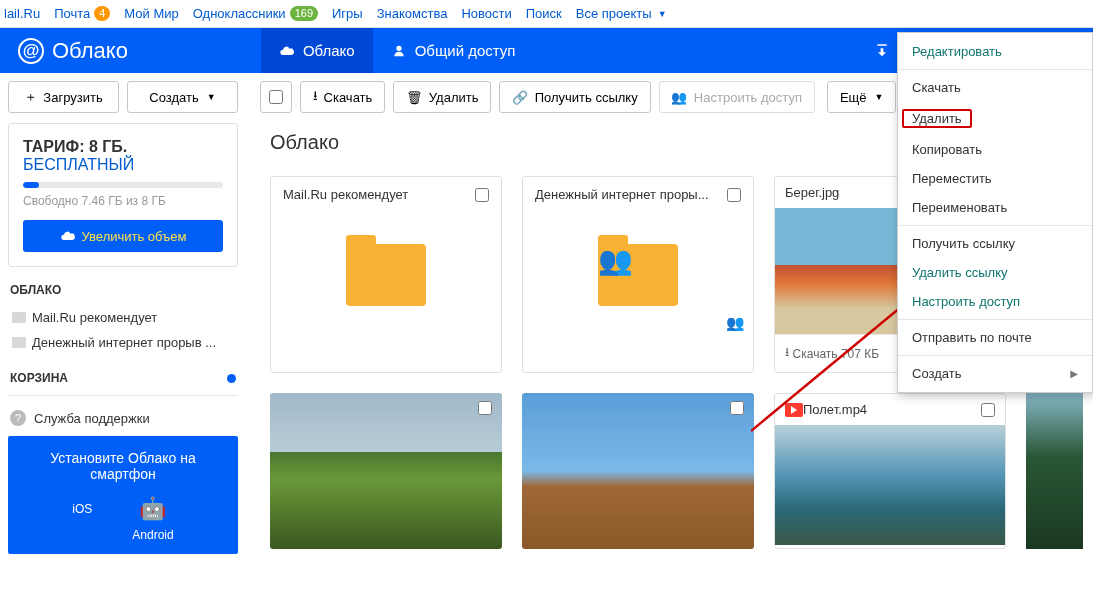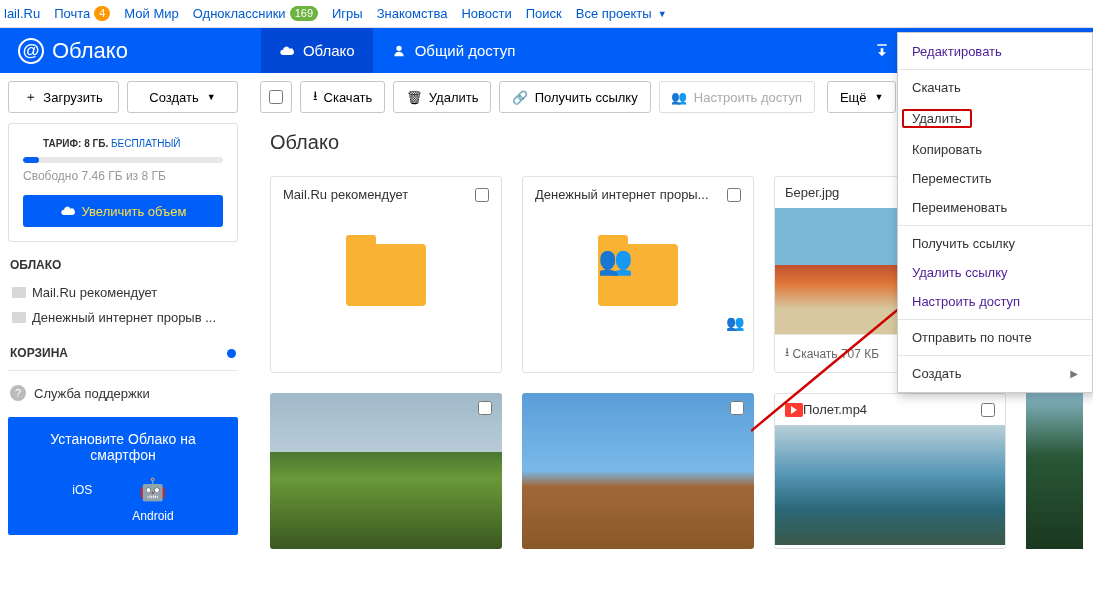--- a/index.html
+++ b/index.html
@@ -24,21 +24,21 @@
 .help-circ { width: 22px; height: 22px; background: #fff; color: #005ff9; border-radius: 50%; display: inline-flex; align-items: center; justify-content: center; font-weight: bold; font-size: 14px; }
 
 
 .page { display: flex; }
 .sidebar { width: 246px; flex-shrink: 0; padding: 8px; }
 .btn { background: #fff; border: 1px solid #c7c7c7; border-radius: 3px; padding: 6px 12px; font-size: 13px; cursor: pointer; display: inline-flex; align-items: center; gap: 6px; height: 32px; }
 .btn-row { display: flex; gap: 8px; margin-bottom: 10px; }
 .btn-row .btn { flex: 1; justify-content: center; }
 
 .card { border: 1px solid #e0e0e0; border-radius: 3px; padding: 14px; margin-bottom: 10px; }
-.tariff-line { font-size: 10px; font-weight: bold; margin-left: 20px; }
+.tariff-line { font-size: 16px; font-weight: bold; }
 .tariff-free { font-weight: normal; color: #005bd1; }
 .progress { height: 6px; background: #e8e8e8; border-radius: 3px; margin: 8px 0 6px; overflow: hidden; }
 .progress-fill { height: 100%; background: #005ff9; width: 8%; border-radius: 3px; }
 .freeinfo { font-size: 12px; color: #999; margin-bottom: 12px; }
 .btn-primary { background: #005ff9; color: #fde047; border: none; width: 100%; justify-content: center; }
 
 .side-h { font-size: 12px; font-weight: bold; color: #333; margin: 16px 2px 8px; }
 .tree-item { display: flex; align-items: center; gap: 6px; padding: 5px 4px; font-size: 13px; cursor: pointer; }
 .tree-icon { width: 14px; height: 11px; background: #d8d8d8; border-radius: 1px; flex-shrink: 0; }
 .tree-text { white-space: nowrap; overflow: hidden; text-overflow: ellipsis; }
@@ -87,21 +87,21 @@
 .vid-head { display: flex; align-items: center; padding: 8px 10px; font-size: 13px; }
 .vid-ic { width: 18px; height: 14px; background: #ff3b30; border-radius: 2px; position: relative; }
 .vid-ic::after { content: ''; position: absolute; left: 6px; top: 3px; border-left: 6px solid #fff; border-top: 4px solid transparent; border-bottom: 4px solid transparent; }
 .vid-body { height: 120px; background-size: cover; background-position: center; }
 
 .part-img { width: 57px; height: 156px; background-size: cover; background-position: left center; }
 
 
 .ctx { position: absolute; top: -41px; right: 0; width: 196px; background: #fff; border: 1px solid #ccc; box-shadow: 2px 3px 10px rgba(0,0,0,0.25); z-index: 100; padding: 4px 0; }
 .ctx-item { padding: 7px 14px; font-size: 13px; cursor: pointer; display: flex; align-items: center; }
-.ctx-item.disabled { color: #4c1d95; cursor: default; }
+.ctx-item.disabled { color: #0f766e; cursor: default; }
 .ctx-sep { border-top: 1px solid #e5e5e5; margin: 3px 0; }
 .ctx-sub { margin-left: auto; font-size: 10px; color: #777; }
 .ctx-highlight { display: inline-block; border: 2px solid #d10000; padding: 0px 8px; margin-left: -10px; border-radius: 2px; }
 
 
 .arrow { position: absolute; top: 48px; left: 505px; pointer-events: none; z-index: 50; }
 
 
 .ic { width: 16px; height: 16px; fill: currentColor; }
 </style>
@@ -204,21 +204,21 @@
       <span>КОРЗИНА</span>
       <span class="tree-dot"></span>
     </div>
 
     <div class="divider"></div>
     <div class="support">
       <span class="support-ic">?</span>
       <span>Служба поддержки</span>
     </div>
 
-    <div class="promo" style="margin-top:12px">
+    <div class="promo" style="margin-top:6px">
       <div class="promo-title">Установите Облако на смартфон</div>
       <div class="promo-os">
         <div class="promo-col">
           <span class="promo-ic"></span>
           <span>iOS</span>
         </div>
         <div class="promo-col">
           <span class="promo-ic">🤖</span>
           <span>Android</span>
         </div>

